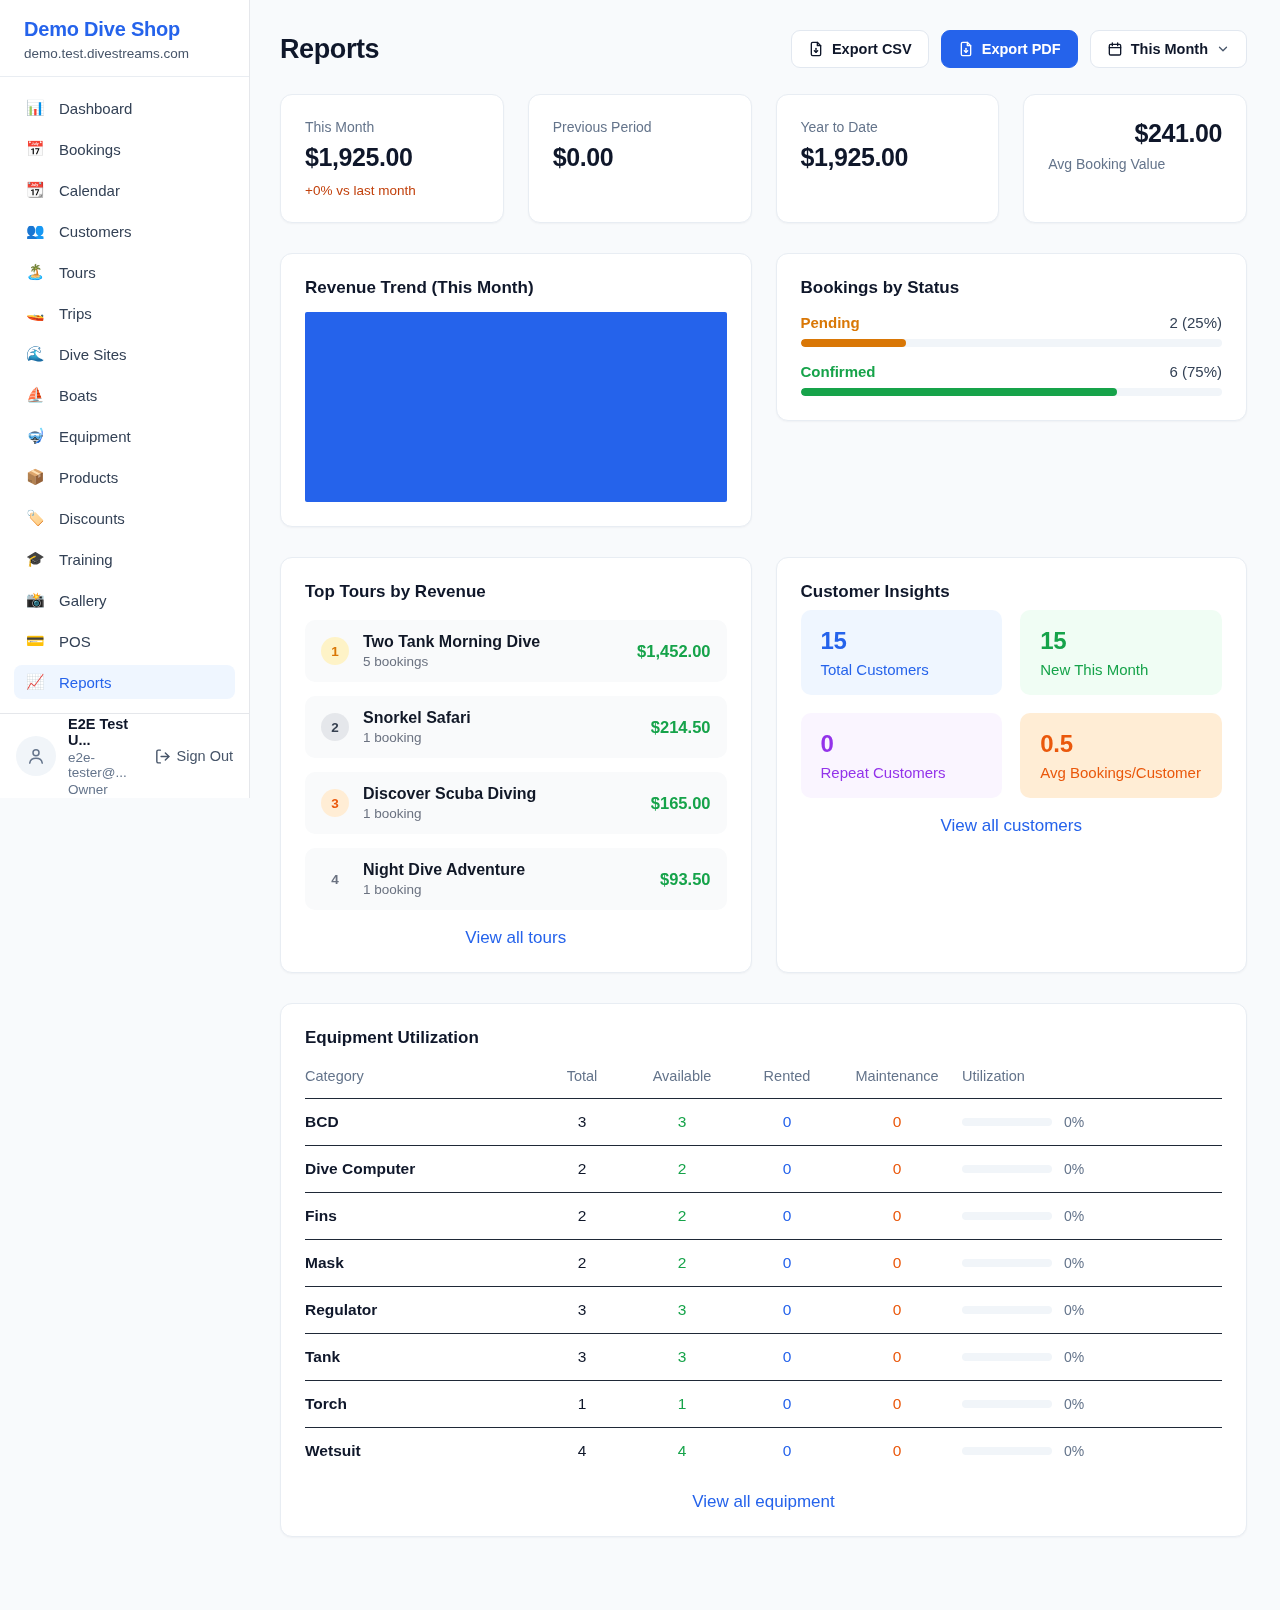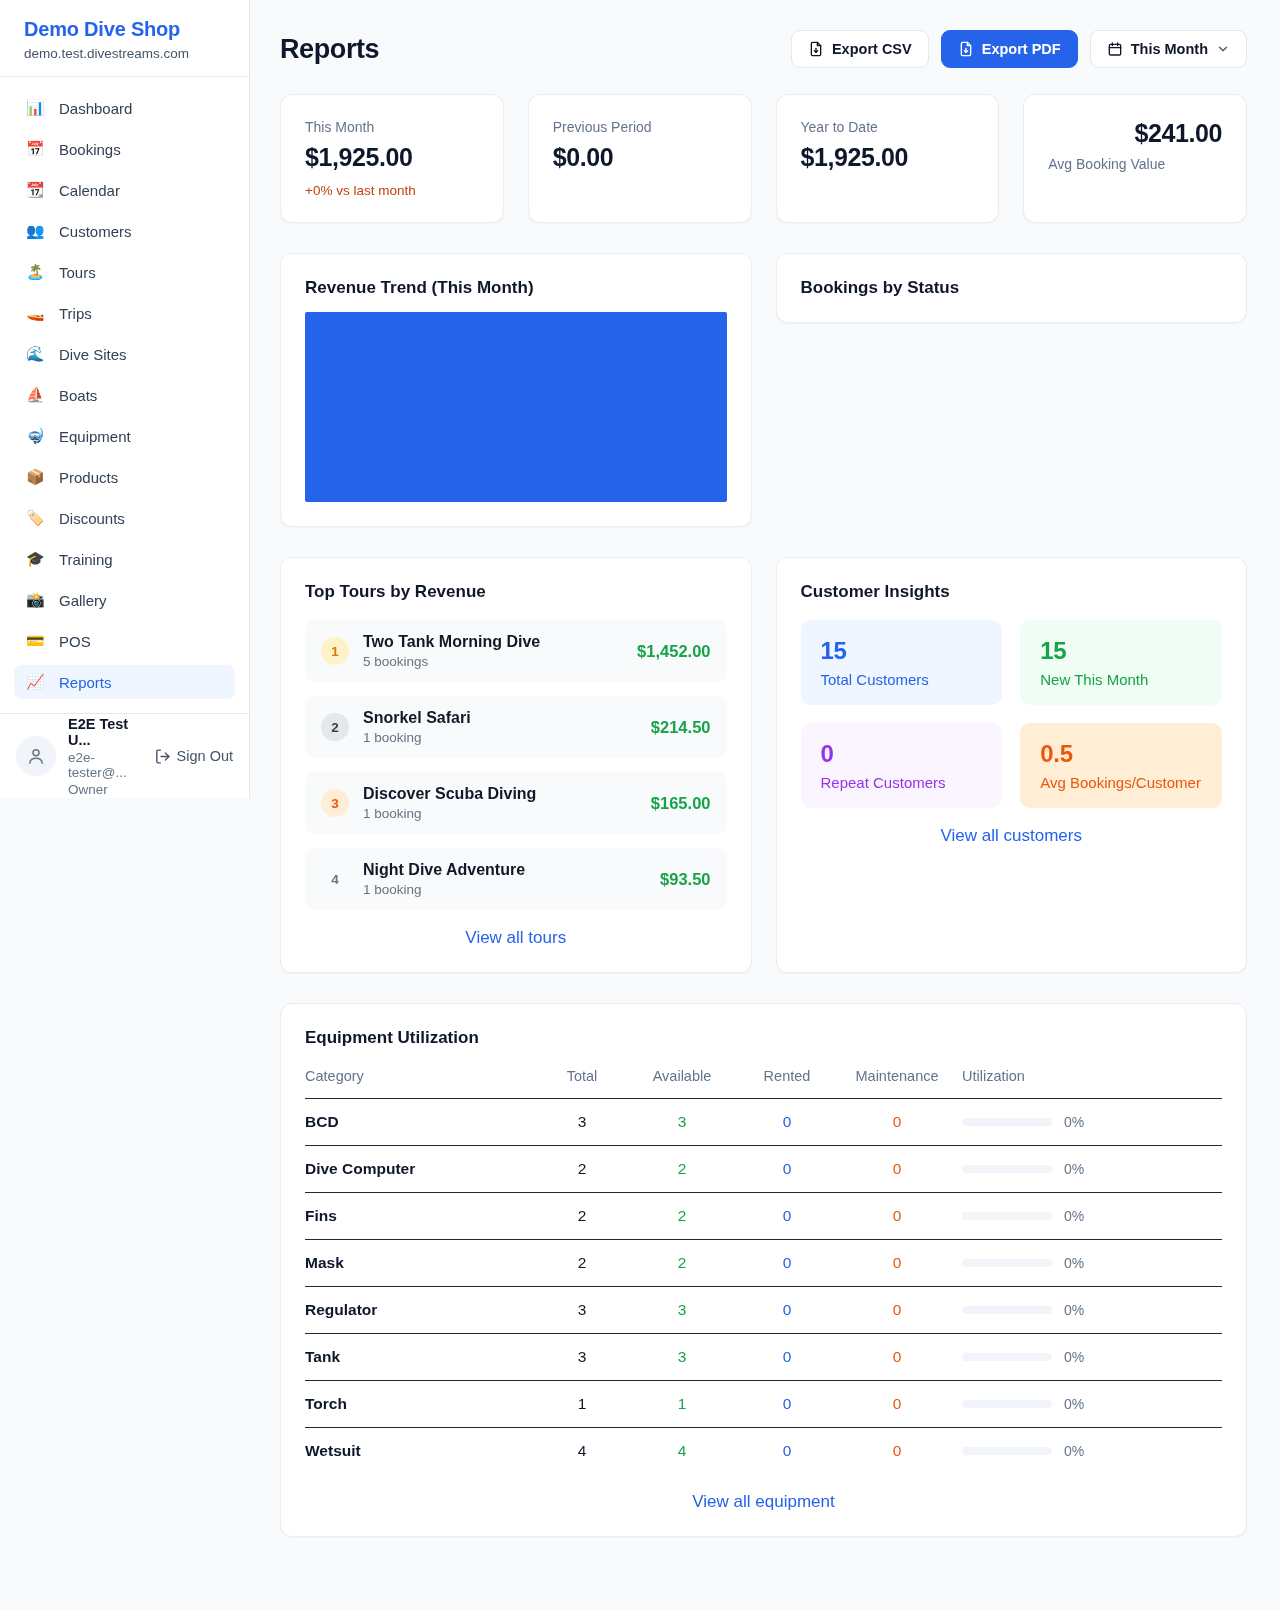--- a/index.html
+++ b/index.html
@@ -82,21 +82,21 @@
     width:28px; height:28px; border-radius:50%; flex:0 0 28px;
     display:flex; align-items:center; justify-content:center;
     font-size:13.5px; font-weight:700;
   }
   .t-col { flex:1; min-width:0; }
   .t-name { font-size:16px; font-weight:700; color:#111827; }
   .t-book { font-size:13.5px; color:#6b7280; margin-top:3px; }
   .t-rev { font-size:16.5px; font-weight:800; color:#16a34a; }
   .view-link { display:block; text-align:center; color:#2563eb; font-size:17px; margin-top:18px; cursor:pointer; text-decoration:none; }
   
-  .tiles { display:grid; grid-template-columns:1fr 1fr; gap:18px; margin-top:18px; }
+  .tiles { display:grid; grid-template-columns:1fr 1fr; gap:18px; margin-top:8px; }
   .tile { border-radius:10px; padding:17px 20px; }
   .tile .ti-val { font-size:24px; font-weight:800; letter-spacing:-.3px; }
   .tile .ti-label { font-size:15px; margin-top:6px; }
   
   .equip { margin-top:3px; }
   .tbl { margin-top:14px; }
   .tr { display:grid; grid-template-columns:1fr 80px 120px 90px 130px 260px; align-items:center; }
   .tr.head { padding:6px 0 14px; border-bottom:1px solid #1f2937; }
   .tr.head span { font-size:14.5px; color:#64748b; font-weight:400; }
   .tr.row { padding:14px 0; border-bottom:1px solid #1f2937; font-size:15.5px; }
@@ -257,20 +257,40 @@
       </div>
     </section>
 
   <section class="grid2">
     <div class="card">
       <h2>Revenue Trend (This Month)</h2>
       <div class="chart-block" style="background: rgb(37, 99, 235);"></div>
     </div>
     <div class="card status-card">
       <h2>Bookings by Status</h2>
+      <div id="statusRows">
+          <div class="status-row">
+            <div class="status-head">
+              <span class="status-label" style="color: rgb(217, 119, 6);">Pending</span>
+              <span class="status-val">2 (25%)</span>
+            </div>
+            <div class="track">
+              <div class="fill" style="width: 25%; background: rgb(217, 119, 6);"></div>
+            </div>
+          </div>
+          <div class="status-row">
+            <div class="status-head">
+              <span class="status-label" style="color: rgb(22, 163, 74);">Confirmed</span>
+              <span class="status-val">6 (75%)</span>
+            </div>
+            <div class="track">
+              <div class="fill" style="width: 75%; background: rgb(22, 163, 74);"></div>
+            </div>
+          </div>
+        </div>
     </div>
   </section>
 
   <section class="grid2">
     <div class="card">
       <h2>Top Tours by Revenue</h2>
       <div id="tourList">
           <div class="tour-row">
             <span class="rank" style="background: rgb(254, 243, 199); color: rgb(217, 119, 6);">1</span>
             <div class="t-col">

